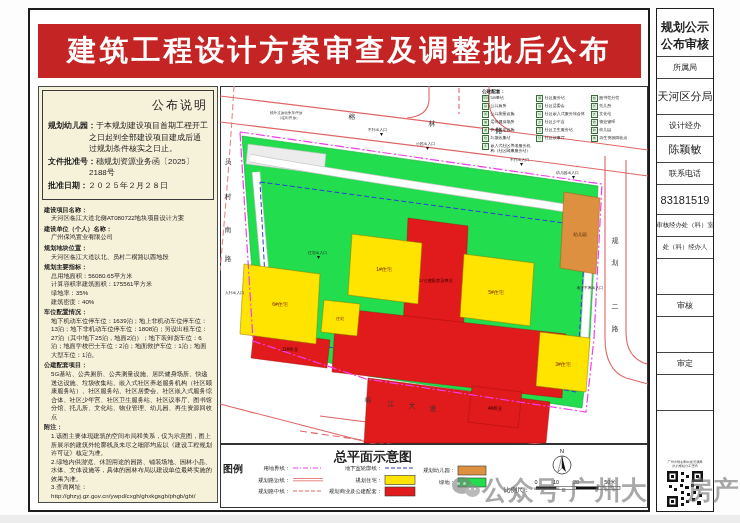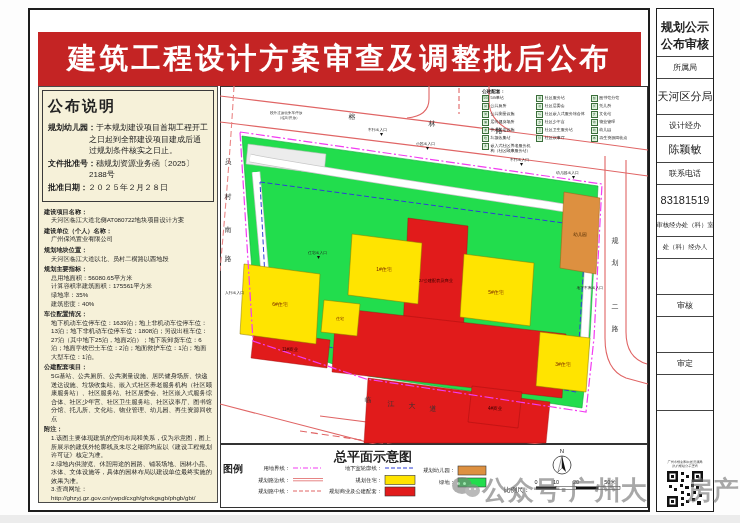--- a/index.html
+++ b/index.html
@@ -1,27 +1,27 @@
 <!DOCTYPE html>
 <html><head>
 <meta charset="utf-8">
 <style>
   html,body{margin:0;padding:0;}
   body{width:740px;height:523px;position:relative;background:#fdfdfd;
        font-family:"Liberation Sans","DejaVu Sans",sans-serif;overflow:hidden;}
   .doc-frame{position:absolute;left:28px;top:8px;width:622px;height:504px;
        border:2px solid #1d1d1d;background:#fff;box-sizing:border-box;}
   .banner{position:absolute;left:8px;top:14px;right:7px;height:54px;background:#c42424;
-       display:flex;align-items:center;justify-content:center;margin-top:8px;}
+       display:flex;align-items:center;justify-content:center;}
   .banner span{color:#fff;font-size:29px;font-weight:bold;letter-spacing:3px;white-space:nowrap;}
   
   .left-panel{position:absolute;left:8px;top:76px;width:180px;bottom:7px;background:#f6f1d9;
        border:1px solid #4a4a4a;box-sizing:border-box;padding:3px;}
   .notice-box{border:1.5px solid #3a3a3a;padding:4px 5px 6px 5px;background:#f6f1d9;}
-  .notice-head{text-align:left;font-size:15px;font-weight:bold;color:#222;margin:2px 0 6px 0;letter-spacing:2px;}
+  .notice-head{text-align:right;font-size:12px;font-weight:normal;color:#222;margin:2px 0 6px 0;letter-spacing:2px;}
   .n-line{font-size:8px;color:#1d1d1d;line-height:1.45;padding-left:41px;text-indent:-41px;margin-bottom:1px;}
   .n-line b{font-weight:bold;}
   .proj{padding:4px 2px 0 2px;}
   .p-label{font-size:6.2px;color:#1f1f1f;font-weight:bold;line-height:1.4;margin-top:2px;}
   .p-text{font-size:6.2px;color:#1f1f1f;line-height:1.38;padding-left:7px;}
   .p-url{font-size:6.2px;color:#1f1f1f;line-height:1.4;padding-left:7px;word-break:break-all;}
   
   .map-wrap{position:absolute;left:190px;top:76px;width:428px;height:358px;background:#fff;}
   .map-wrap svg{display:block;}
   .mini-legend{position:absolute;left:262px;top:3px;width:160px;color:#222;}

